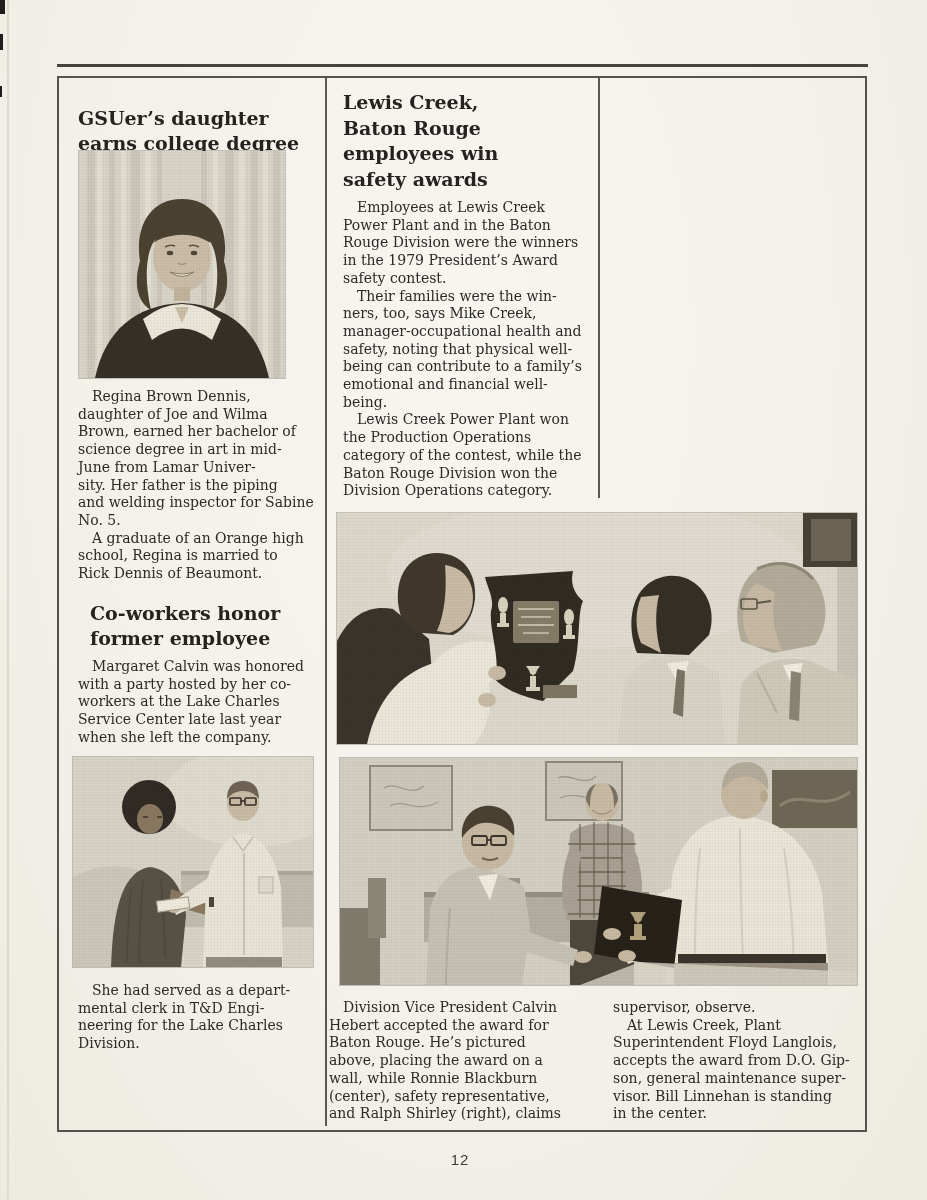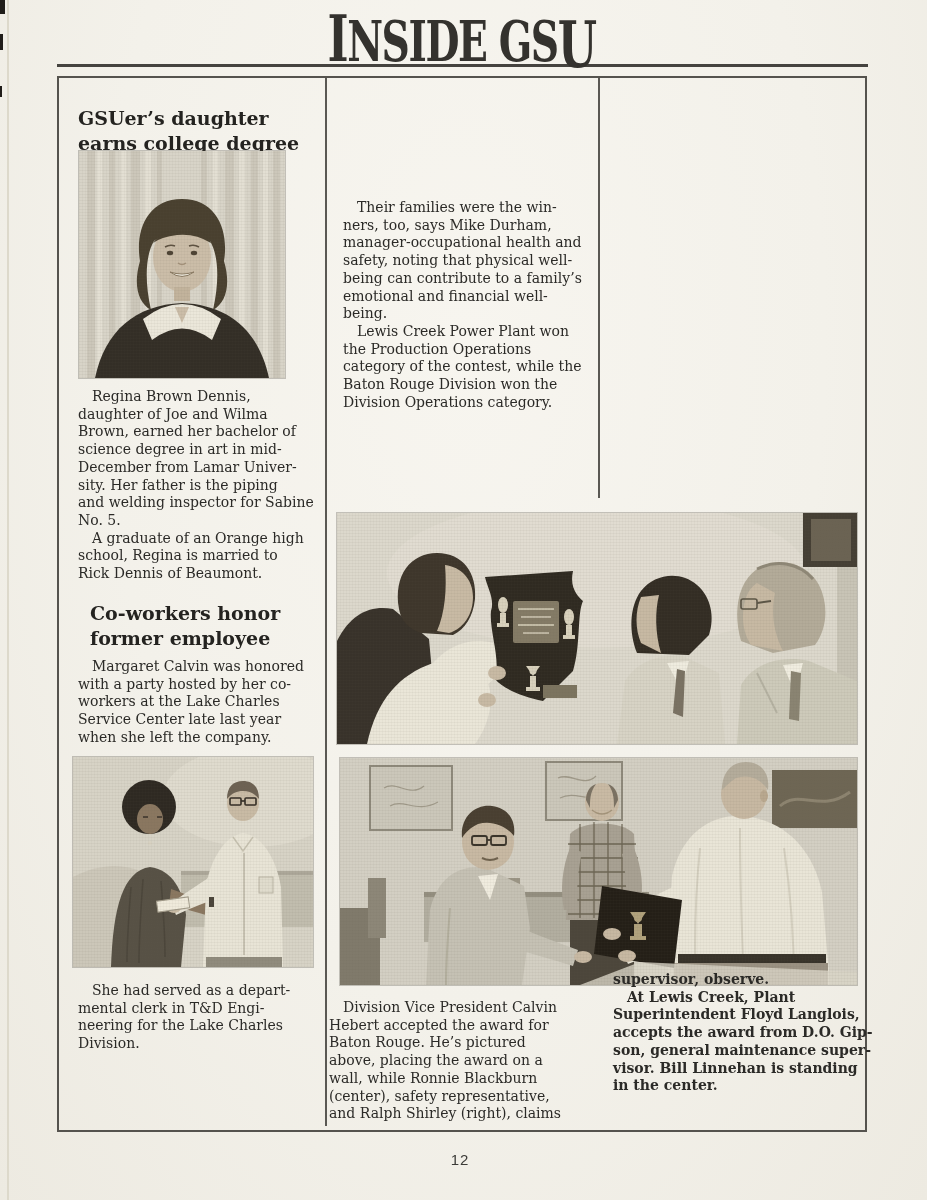--- a/index.html
+++ b/index.html
@@ -42,23 +42,20 @@
 <body>
 
 <div class="page">
 
   <div class="edge-line"></div>
   <div class="speck" style="left:0;top:0;width:5px;height:14px;"></div>
   <div class="speck" style="left:0;top:34px;width:3px;height:16px;"></div>
   <div class="speck" style="left:0;top:86px;width:2px;height:11px;"></div>
 
   <div class="rule"></div>
-  <div class="masthead-wrap">
-    <span class="masthead"><span class="mh-big">I</span><span>NSIDE GS</span><span class="mh-big mh-drop">U</span></span>
-  </div>
 
   <div class="frame"></div>
   <div class="vdiv" style="left:325px;top:78px;height:1048px;"></div>
   <div class="vdiv" style="left:598px;top:78px;height:420px;"></div>
 
   <div class="headline" style="left:78px;top:90px;margin-top:16px;">GSUer’s daughter
 earns college degree</div>
 
   <div class="photo" style="left:79px;top:151px;width:206px;height:227px;">
     <svg viewBox="0 0 206 227" preserveAspectRatio="none">
@@ -97,21 +94,21 @@
       <path d="M64 168 Q103 138 142 168 L133 189 Q103 166 73 189 Z" fill="#ebe7da"></path>
       <path d="M96 156 L103 172 L110 156 Z" fill="#cbbda8"></path>
     </svg>
   </div>
 
   <div class="bodyblock" style="left:78px;top:388px;width:240px;">
     <p>Regina Brown Dennis,
 daughter of Joe and Wilma
 Brown, earned her bachelor of
 science degree in art in mid-
-December from Lamar Univer-
+June from Lamar Univer-
 sity. Her father is the piping
 and welding inspector for Sabine
 No. 5.</p>
     <p>A graduate of an Orange high
 school, Regina is married to
 Rick Dennis of Beaumont.</p>
   </div>
 
   <div class="headline" style="left:90px;top:601px;">Co-workers honor
 former employee</div>
@@ -157,24 +154,33 @@
     </svg>
   </div>
 
   <div class="bodyblock" style="left:78px;top:982px;width:240px;">
     <p>She had served as a depart-
 mental clerk in T&amp;D Engi-
 neering for the Lake Charles
 Division.</p>
   </div>
 
+  <div class="headline" style="left:343px;top:90px;line-height:25.5px;">Lewis Creek,
+Baton Rouge
+employees win
+safety awards</div>
 
   <div class="bodyblock" style="left:343px;top:199px;width:250px;">
+    <p>Employees at Lewis Creek
+Power Plant and in the Baton
+Rouge Division were the winners
+in the 1979 President’s Award
+safety contest.</p>
     <p>Their families were the win-
-ners, too, says Mike Durham,
+ners, too, says Mike Creek,
 manager-occupational health and
 safety, noting that physical well-
 being can contribute to a family’s
 emotional and financial well-
 being.</p>
     <p>Lewis Creek Power Plant won
 the Production Operations
 category of the contest, while the
 Baton Rouge Division won the
 Division Operations category.</p>
@@ -307,21 +313,21 @@
 
   <div class="bodyblock" style="left:329px;top:999px;width:246px;">
     <p>Division Vice President Calvin
 Hebert accepted the award for
 Baton Rouge. He’s pictured
 above, placing the award on a
 wall, while Ronnie Blackburn
 (center), safety representative,
 and Ralph Shirley (right), claims</p>
   </div>
-  <div class="bodyblock" style="left:613px;top:971px;width:248px;font-weight:bold;">
+  <div class="bodyblock" style="left:613px;top:999px;width:248px;">
     <p class="noindent">supervisor, observe.</p>
     <p>At Lewis Creek, Plant
 Superintendent Floyd Langlois,
 accepts the award from D.O. Gip-
 son, general maintenance super-
 visor. Bill Linnehan is standing
 in the center.</p>
   </div>
 
   <div class="pagenum">12</div>

